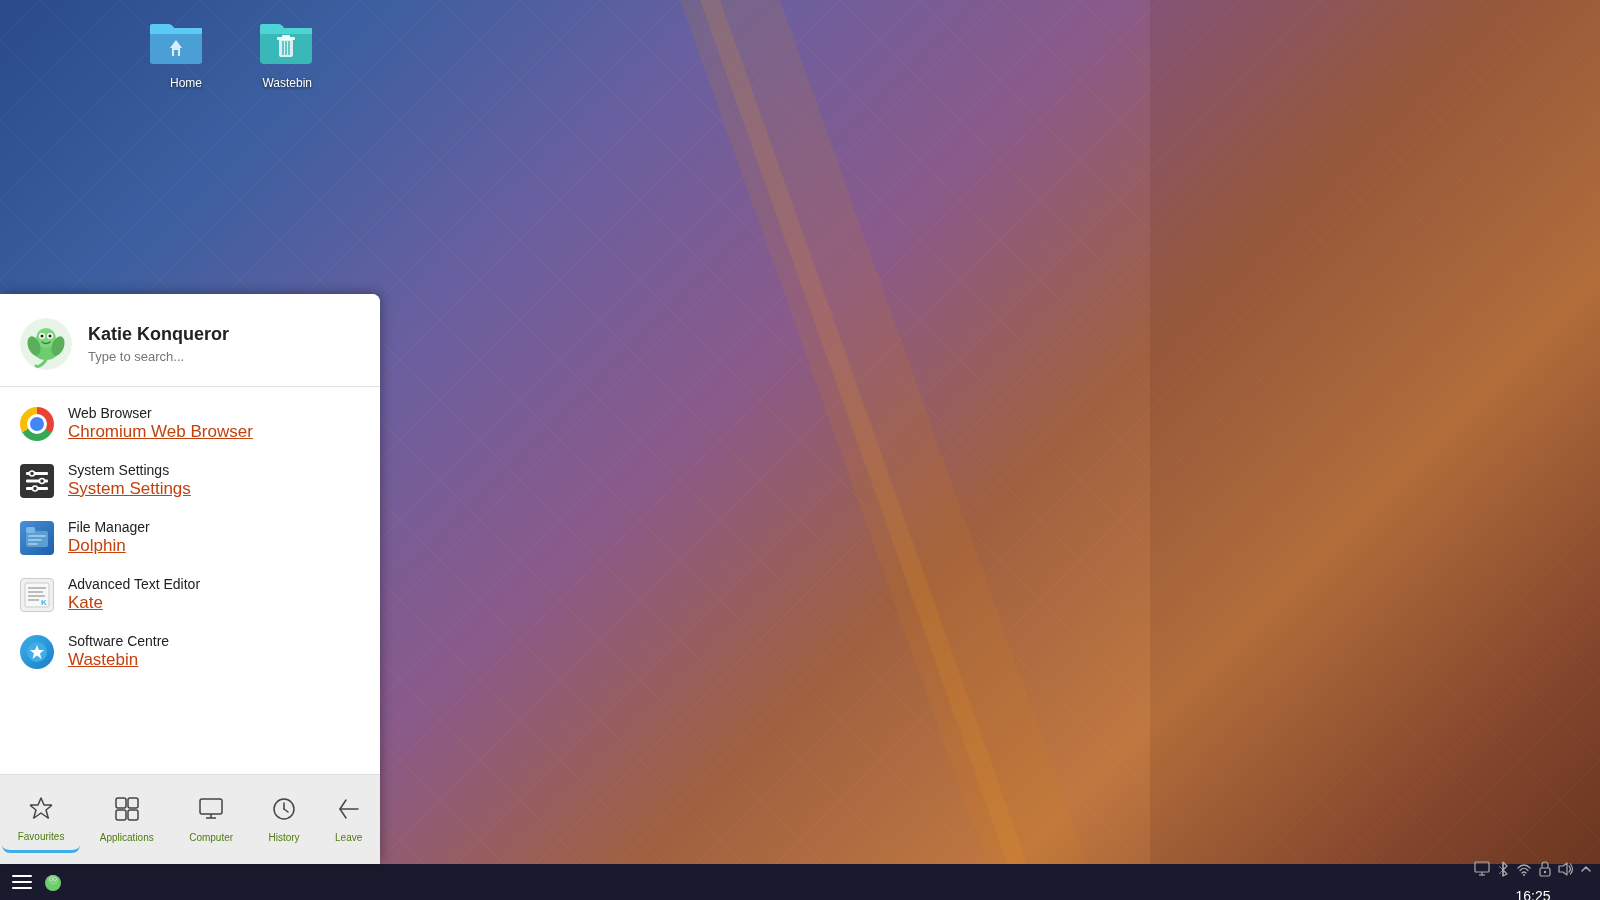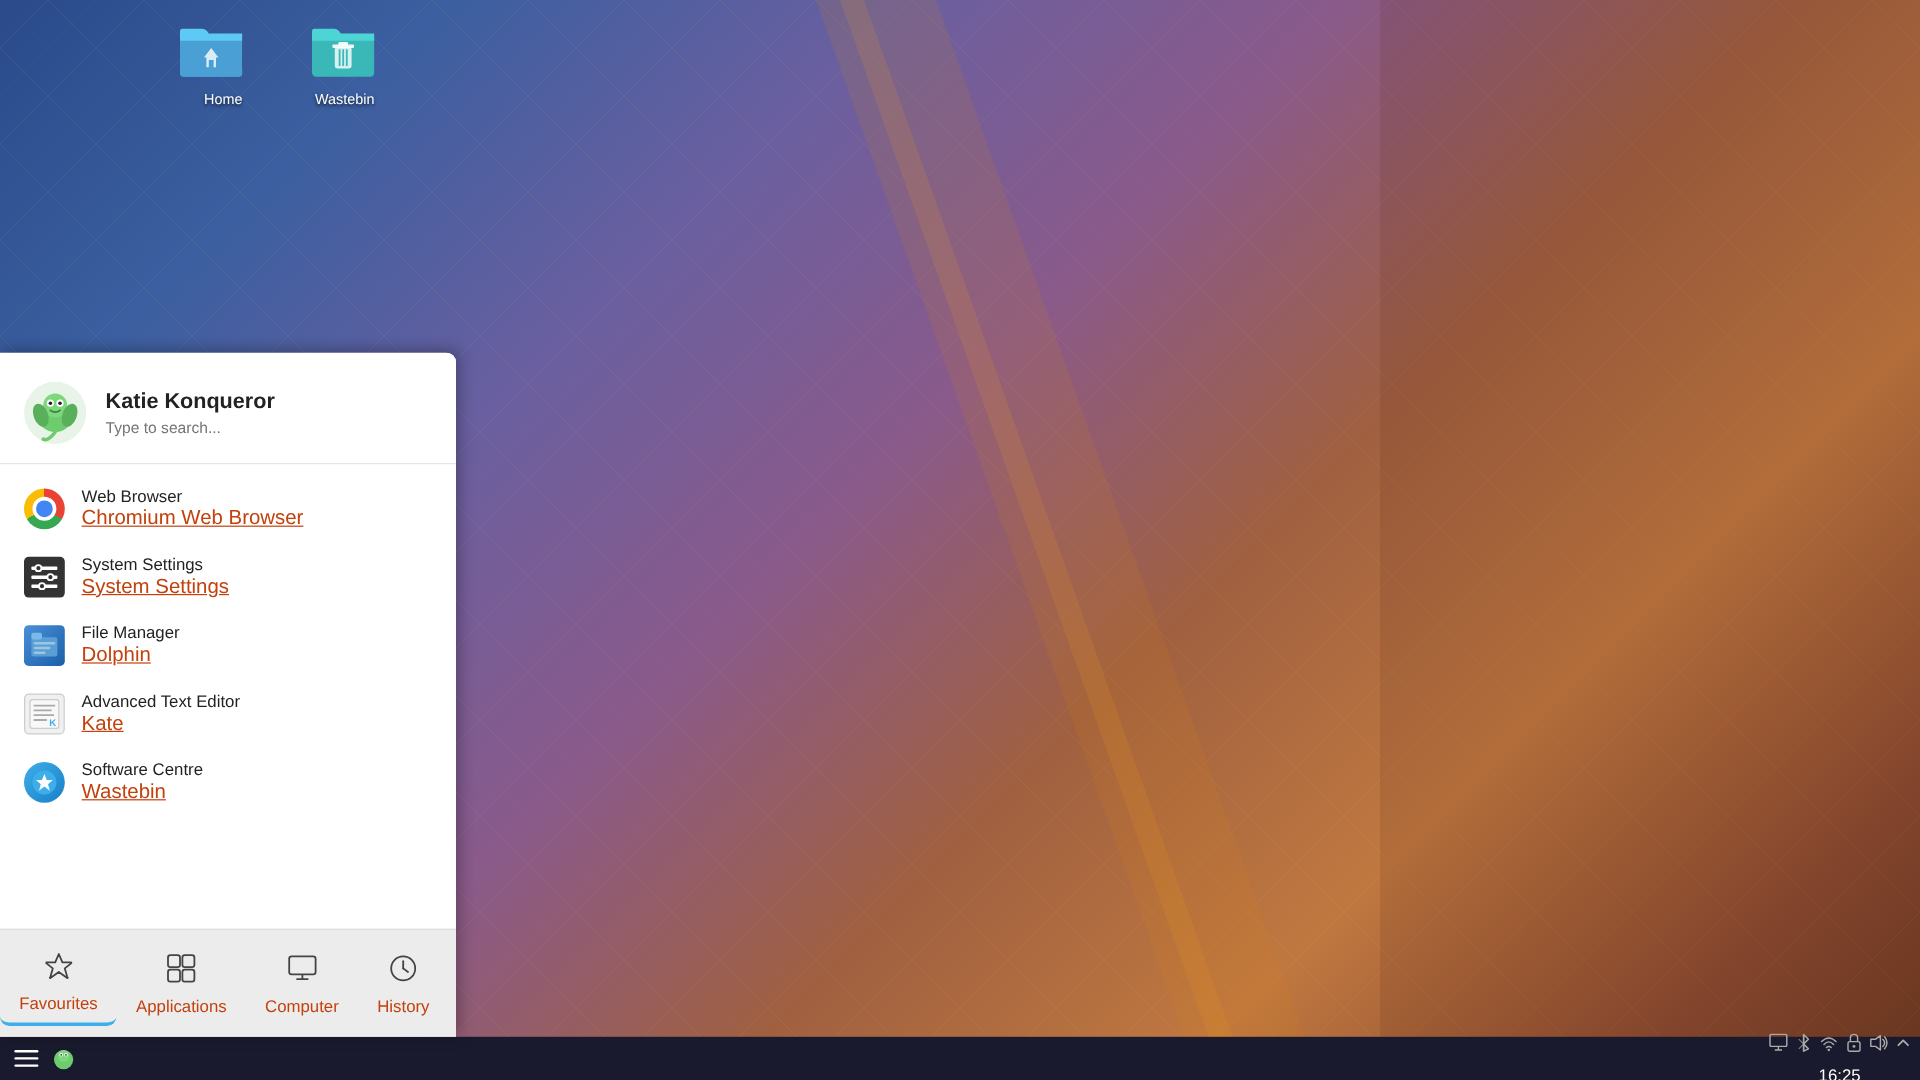--- a/index.html
+++ b/index.html
@@ -239,22 +239,22 @@
     .nav-item.active {
       border-bottom: 3px solid #3daee9;
     }
 
     .nav-icon {
       font-size: 22px;
       color: #444;
     }
 
     .nav-label {
-      font-size: 14px;
-      color: #c2410c;
+      font-size: 10px;
+      color: #4d7c0f;
     }
 
     
     .tray-area {
       display: flex;
       align-items: center;
       gap: 6px;
     }
 
     

